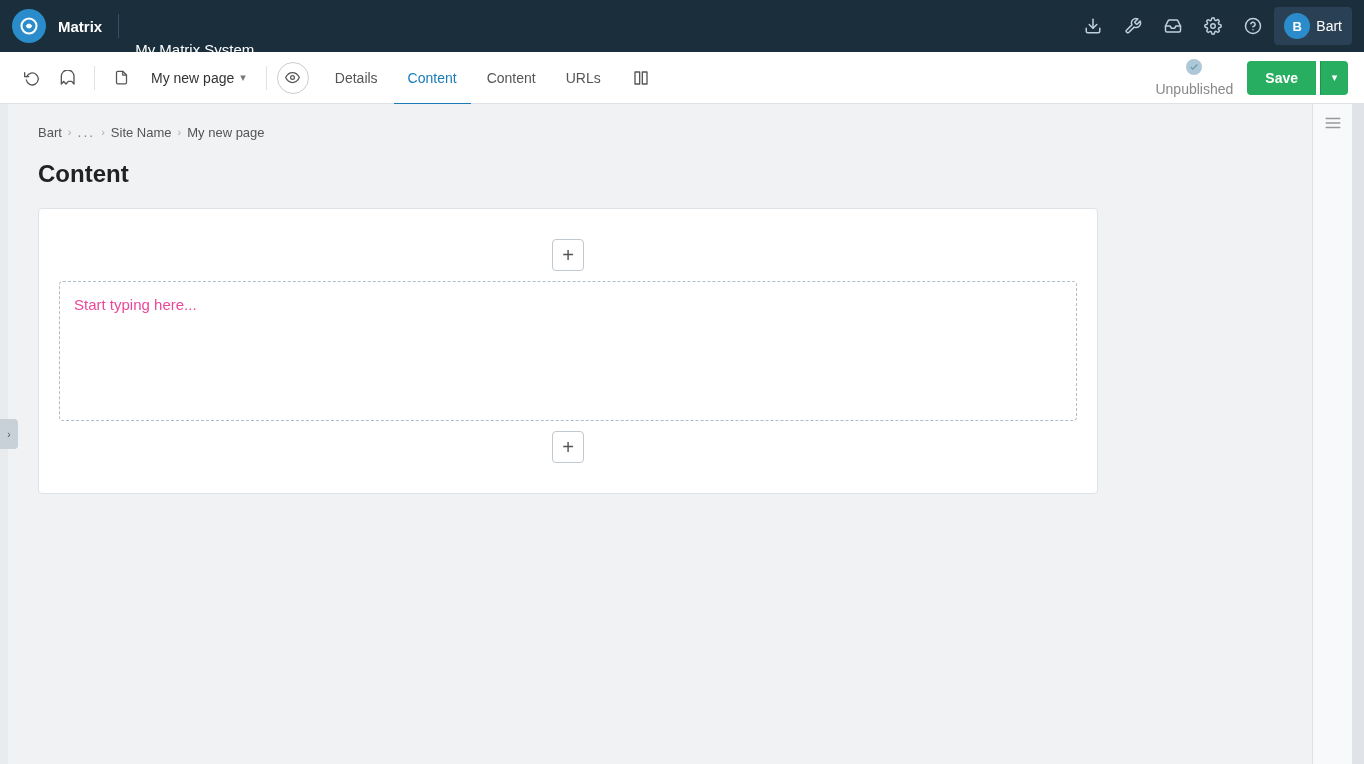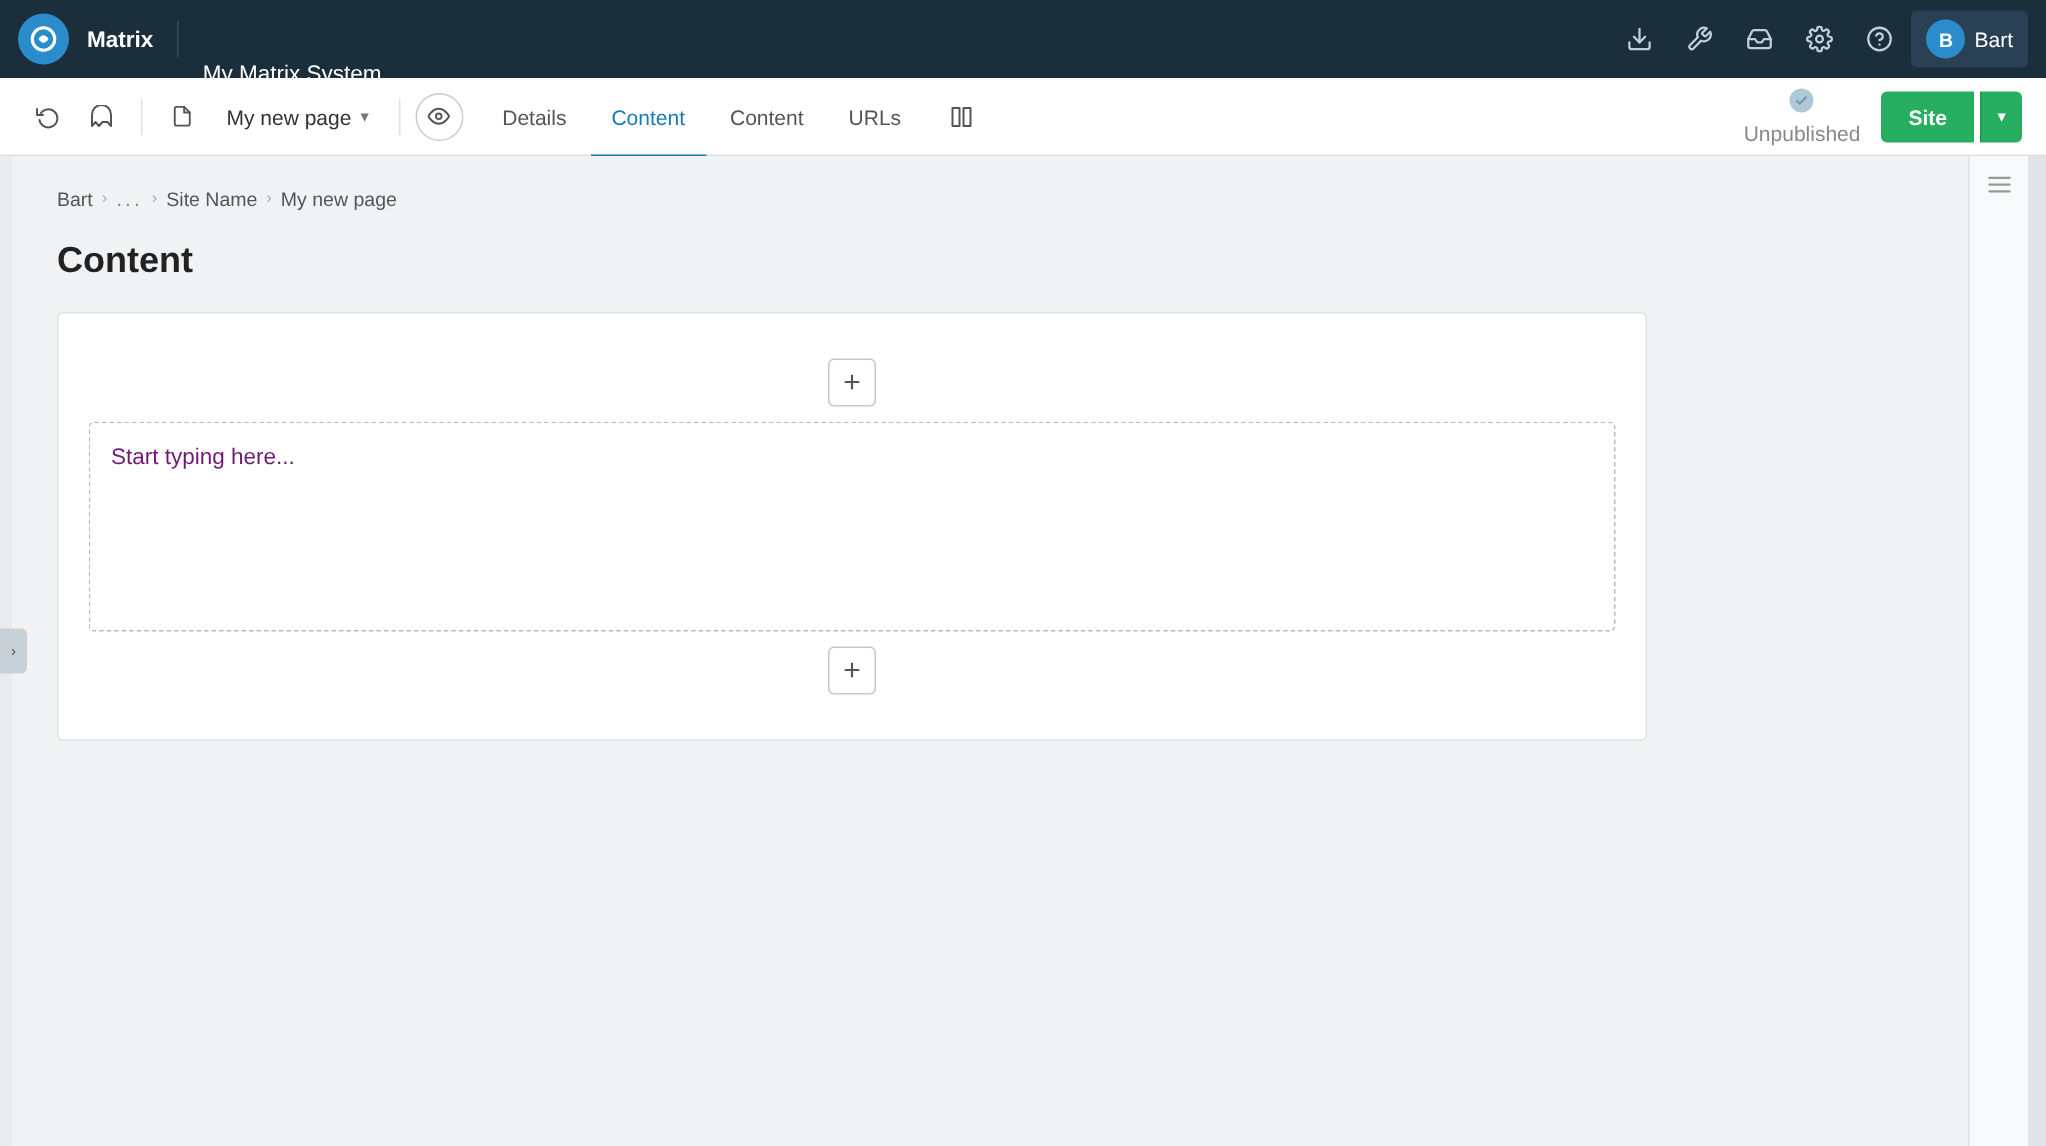--- a/index.html
+++ b/index.html
@@ -298,21 +298,21 @@
     }
     .text-block {
       border: 1px dashed #b0bcc8;
       border-radius: 4px;
       min-height: 140px;
       padding: 14px;
       background: #fff;
       cursor: text;
     }
     .text-block-placeholder {
-      color: #701a75;
+      color: #ec4899;
       font-size: 15px;
     }
   </style>
 </head>
 <body>
 
 <div class="topbar">
   <div class="topbar-logo">
     <svg viewBox="0 0 24 24" fill="none" stroke="#fff" stroke-width="2.5" stroke-linecap="round" stroke-linejoin="round">
       <circle cx="12" cy="12" r="9"></circle>
@@ -414,21 +414,21 @@
   </div>
   <div class="tb2-spacer"></div>
   <div class="unpublished-badge">
     <div class="unpublished-dot">
       <svg width="10" height="10" viewBox="0 0 24 24" fill="none" stroke="#6699aa" stroke-width="3">
         <polyline points="20 6 9 17 4 12"></polyline>
       </svg>
     </div>
     <span>Unpublished</span>
   </div>
-  <button class="save-btn">Site</button>
+  <button class="save-btn">Save</button>
   <button class="save-dropdown">
     <span>▾</span>
   </button>
 </div>
 
 <div class="main-area">
 
   <div class="left-panel">
     <div class="left-panel-toggle">›</div>
   </div>

